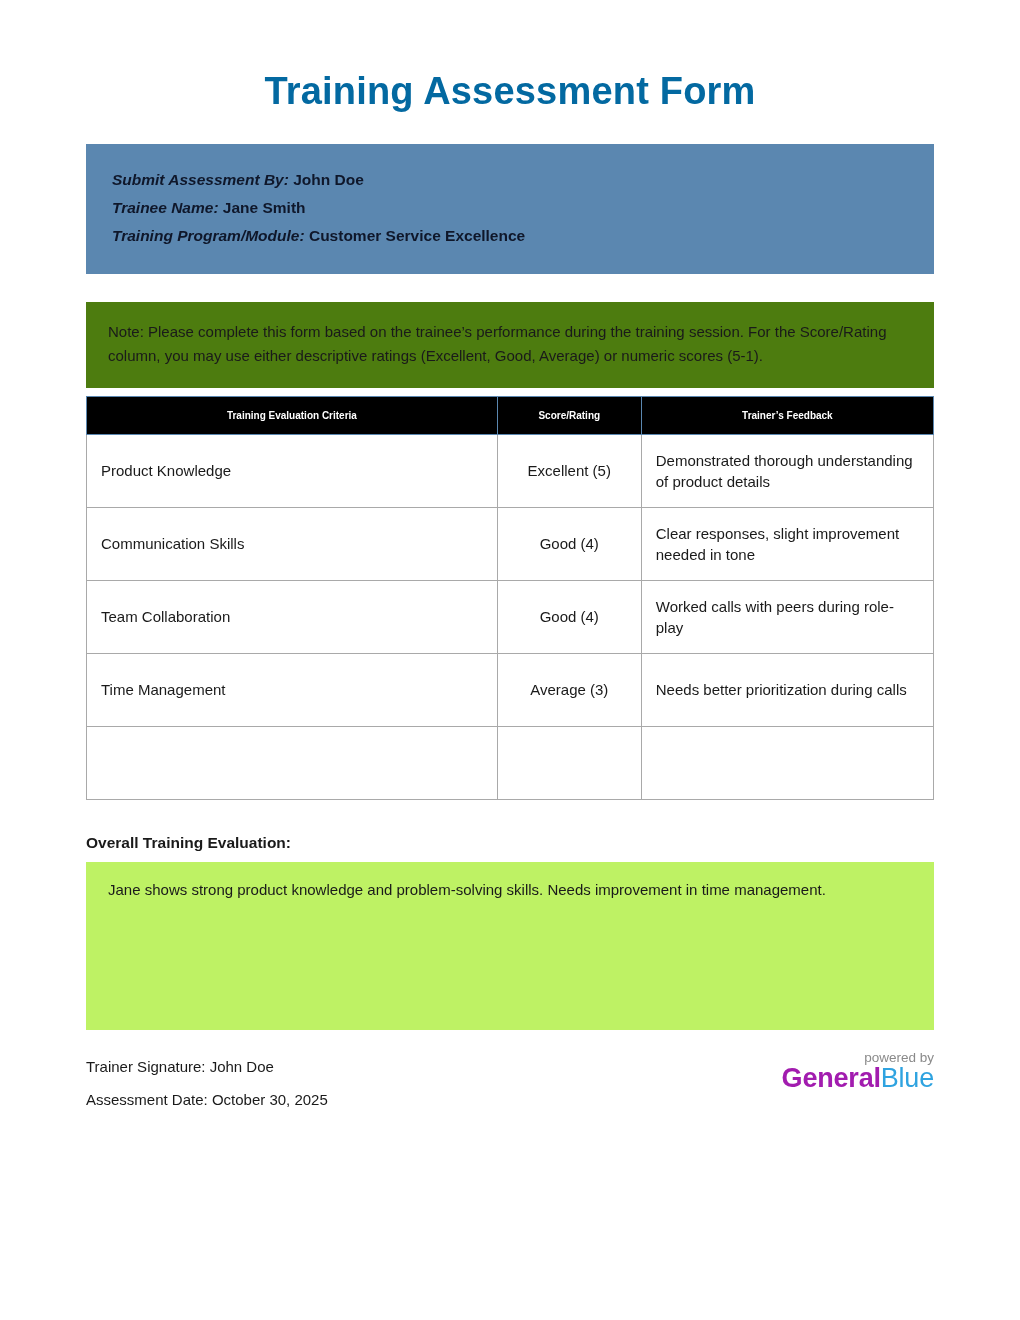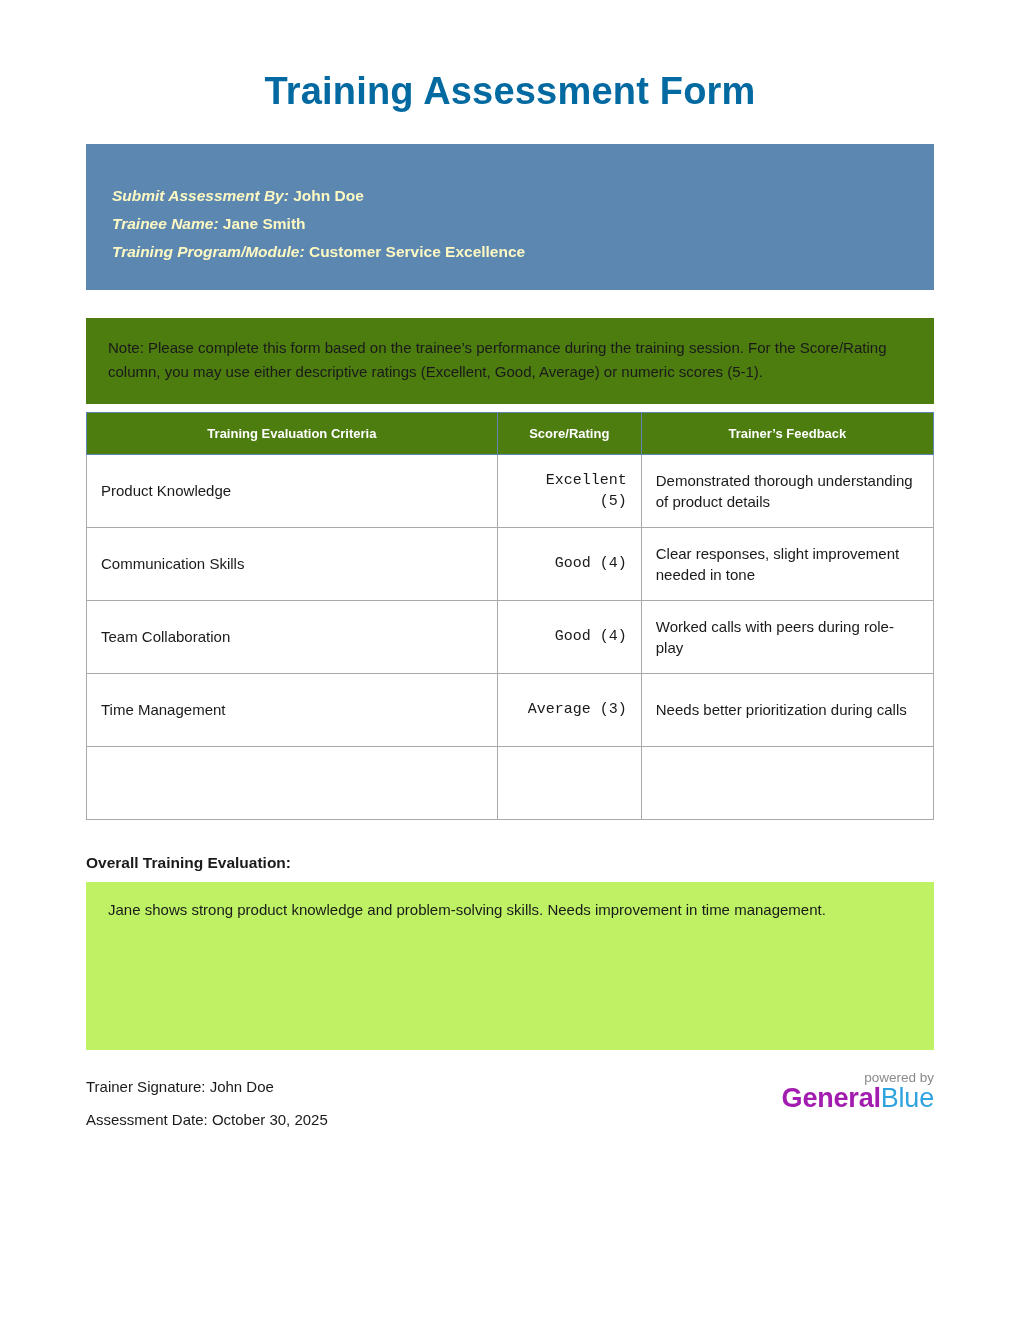--- a/index.html
+++ b/index.html
@@ -27,22 +27,22 @@
     color: #0369a1;
     font-size: 38px;
     font-weight: bold;
     letter-spacing: 0.2px;
     margin: 12px 0 30px 0;
     line-height: 1.15;
   }
   
   .header-block {
     background: #5b87b0;
-    color: #fef9c3;
-    padding: 36px 26px 22px 26px;
+    color: #0f172a;
+    padding: 20px 26px 22px 26px;
     box-sizing: border-box;
   }
   .header-row {
     font-size: 15.5px;
     line-height: 1.55;
     margin: 4px 0;
   }
   .header-row .lbl {
     font-weight: bold;
     font-style: italic;
@@ -61,43 +61,42 @@
     color: #1a1a1a;
   }
   
   table.eval {
     width: 100%;
     border-collapse: collapse;
     margin-top: 8px;
     table-layout: fixed;
   }
   table.eval th {
-    background: #4d7c0f;
+    background: #000000;
     color: #ffffff;
-    font-size: 13px;
+    font-size: 10px;
     font-weight: bold;
     padding: 13px 10px;
     text-align: center;
     border: 1px solid #5b87b0;
   }
   table.eval td {
     border: 1px solid #a9a9a9;
     font-size: 15px;
     padding: 14px 14px;
     vertical-align: middle;
     line-height: 1.45;
     height: 44px;
   }
   td.crit {
     text-align: left;
     padding-left: 14px;
   }
   td.score {
-    text-align: right;
-    font-family: Liberation Mono, monospace;
+    text-align: center;
   }
   td.fb {
     text-align: left;
   }
   col.c1 { width: 48.5%; }
   col.c2 { width: 17%; }
   col.c3 { width: 34.5%; }
   td.empty { height: 56px; }
   
   .overall-label {

